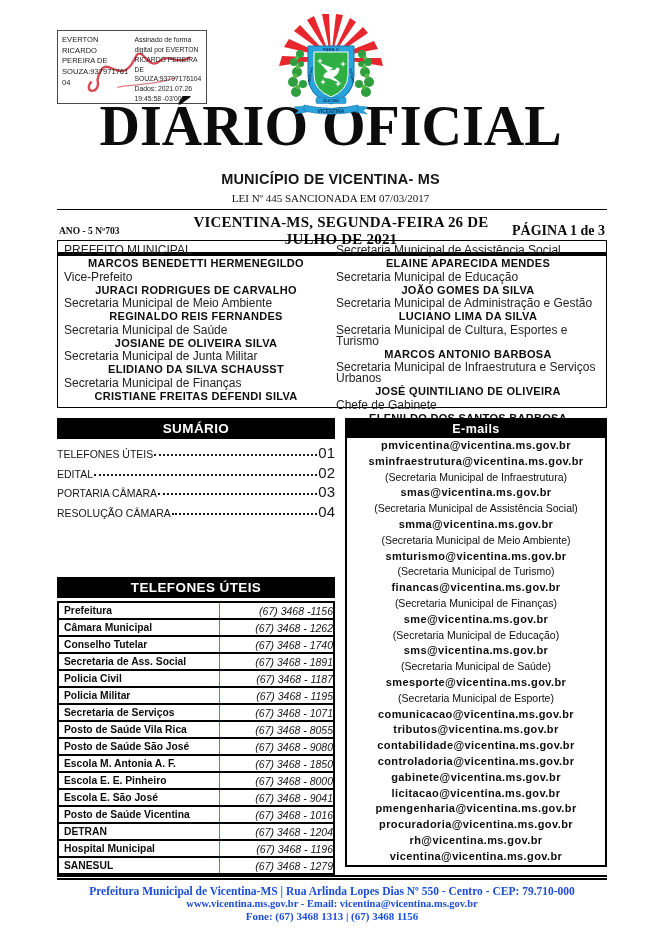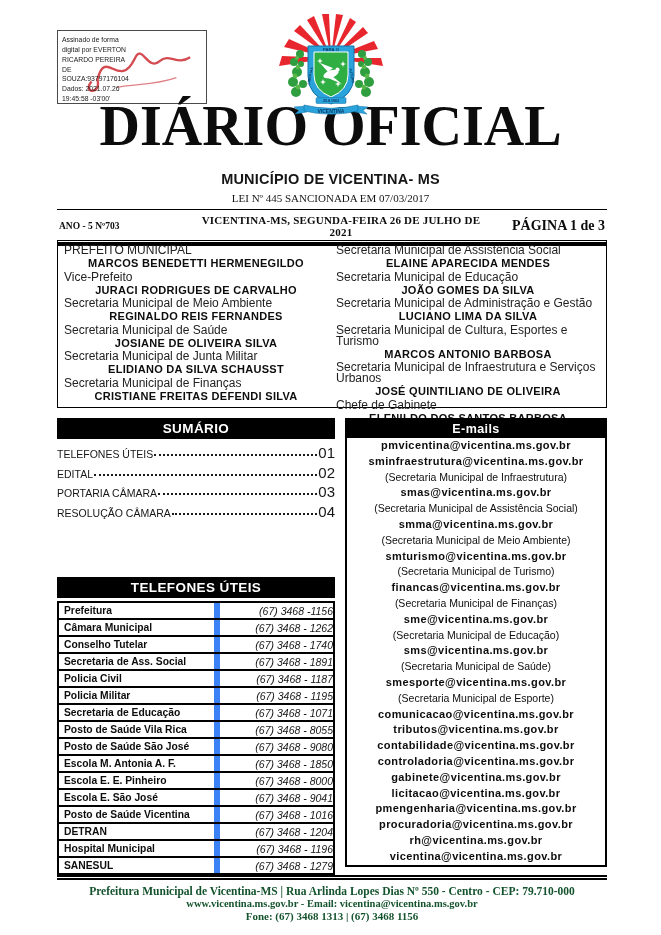--- a/index.html
+++ b/index.html
@@ -14,21 +14,21 @@
   
   .crest{position:absolute;left:50%;top:14px;transform:translateX(-50%);z-index:3;width:110px;height:104px;}
 
   
   .title{position:absolute;top:97px;left:0;width:100%;margin:0;text-align:center;font-family:"Liberation Serif",serif;font-weight:bold;font-size:56px;line-height:1.05;color:#0c0c0c;z-index:2;}
   .muni{position:absolute;top:171px;left:0;width:100%;text-align:center;font-size:14.5px;font-weight:bold;letter-spacing:.2px;color:#161616;}
   .law{position:absolute;top:192px;left:0;width:100%;text-align:center;font-family:"Liberation Serif",serif;font-size:11px;color:#161616;}
 
   .issue-bar{position:absolute;top:209px;left:57px;width:550px;box-sizing:border-box;border-top:1.5px solid #000;border-bottom:4px solid #000;display:flex;align-items:center;padding:4px 2px 4px;font-family:"Liberation Serif",serif;font-weight:bold;color:#0c0c0c;}
   .issue-left{width:130px;font-size:9.5px;}
-  .issue-center{flex:1;text-align:center;font-size:11px;letter-spacing:.2px;}
+  .issue-center{flex:1;text-align:center;font-size:15px;letter-spacing:.2px;}
   .issue-right{width:112px;text-align:right;font-size:14px;}
 
   
   .officials{position:absolute;left:57px;top:240px;width:550px;height:168px;border:1.5px solid #000;box-sizing:border-box;display:flex;padding:4px 2px;}
   .off-col{width:50%;padding:0 4px;box-sizing:border-box;}
   .off-entry{margin-bottom:0;}
   .off-role{font-size:12px;line-height:11px;text-align:left;color:#222;}
   .off-name{font-size:11px;font-weight:bold;line-height:15.5px;text-align:center;letter-spacing:.3px;color:#0d0d0d;}
 
   
@@ -39,47 +39,48 @@
   .sum-list{padding-top:5px;}
   .sum-row{display:flex;align-items:baseline;height:19.5px;font-size:10.5px;color:#161616;}
   .sum-dots{flex:1;border-bottom:2px dotted #1a1a1a;margin:0 1px;transform:translateY(-2px);}
   .sum-page{font-size:15px;}
 
   
   .phones{position:absolute;left:57px;top:577px;width:278px;}
   .ph-table{margin-top:3px;border:2px solid #000;}
   .ph-row{display:grid;grid-template-columns:1fr 113px;border-bottom:2px solid #000;height:15px;align-items:center;}
   .ph-row:last-child{border-bottom:none;}
-  .ph-name{padding-left:5px;font-weight:bold;font-size:10.3px;border-right:6px solid #3b82f6;height:100%;display:flex;align-items:center;color:#0d0d0d;}
+  .ph-name{padding-left:5px;font-weight:bold;font-size:10.3px;border-right:1px solid #3b82f6;height:100%;display:flex;align-items:center;color:#0d0d0d;}
   .ph-num{text-align:right;font-style:italic;font-size:10.5px;color:#161616;}
 
   
   .emails{position:absolute;left:345px;top:418px;width:262px;height:449px;border:2.5px solid #000;box-sizing:border-box;background:#fff;}
   .emails .box-header{font-size:12.5px;padding:2px 0;}
   .email-list{}
   .email-line{text-align:center;line-height:15.8px;color:#0d0d0d;}
   .email-line.email{font-weight:bold;font-size:11px;letter-spacing:.4px;}
   .email-line.note{font-weight:normal;font-size:10.5px;letter-spacing:0;}
 
   
-  .footer{position:absolute;left:57px;top:875px;width:550px;border-top:5px double #000;text-align:center;font-family:"Liberation Serif",serif;font-weight:bold;color:#14532d;}
+  .footer{position:absolute;left:57px;top:875px;width:550px;border-top:5px double #000;text-align:center;font-family:"Liberation Serif",serif;font-weight:bold;color:#1d4ed8;}
   .footer-line1{margin-top:5px;font-size:11.5px;}
   .footer-line2{margin-top:1px;font-size:10.5px;}
   .footer-line3{margin-top:1px;font-size:11px;}
 </style>
 </head>
 <body>
 
 <div class="page">
 
   <div class="sig-box">
     <svg class="sig-flourish" viewBox="0 0 150 74" preserveAspectRatio="none">
       <path d="M34,52 C24,64 44,66 40,50 C48,16 62,62 78,28 C85,12 91,42 103,31 C113,22 120,36 134,27" fill="none" stroke="#cc2b33" stroke-width="2.4" opacity="0.85"></path>
       <path d="M60,58 C78,54 98,56 120,48" fill="none" stroke="#cc2b33" stroke-width="1.4" opacity="0.6"></path>
     </svg>
+    <div class="sig-left">EVERTON RICARDO PEREIRA DE SOUZA:93797176104</div>
     <div class="sig-right">Assinado de forma digital por EVERTON RICARDO PEREIRA DE SOUZA:93797176104 Dados: 2021.07.26 19:45:58 -03'00'</div>
   </div>
 
   <div class="crest">
     <svg viewBox="0 0 110 104" width="110" height="104">
       <g fill="#e8262d">
         <polygon points="55,44 3,52 6,42"></polygon>
         <polygon points="55,44 8,33 13,25"></polygon>
         <polygon points="55,44 18,17 24,11"></polygon>
         <polygon points="55,44 31,6 38,2"></polygon>
@@ -281,21 +282,21 @@
           <span class="ph-name">Policia Civil</span>
           <span class="ph-num">(67) 3468 - 1187</span>
         </div>
 
         <div class="ph-row">
           <span class="ph-name">Policia Militar</span>
           <span class="ph-num">(67) 3468 - 1195</span>
         </div>
 
         <div class="ph-row">
-          <span class="ph-name">Secretaria de Educação</span>
+          <span class="ph-name">Secretaria de Serviços</span>
           <span class="ph-num">(67) 3468 - 1071</span>
         </div>
 
         <div class="ph-row">
           <span class="ph-name">Posto de Saúde Vila Rica</span>
           <span class="ph-num">(67) 3468 - 8055</span>
         </div>
 
         <div class="ph-row">
           <span class="ph-name">Posto de Saúde São José</span>

